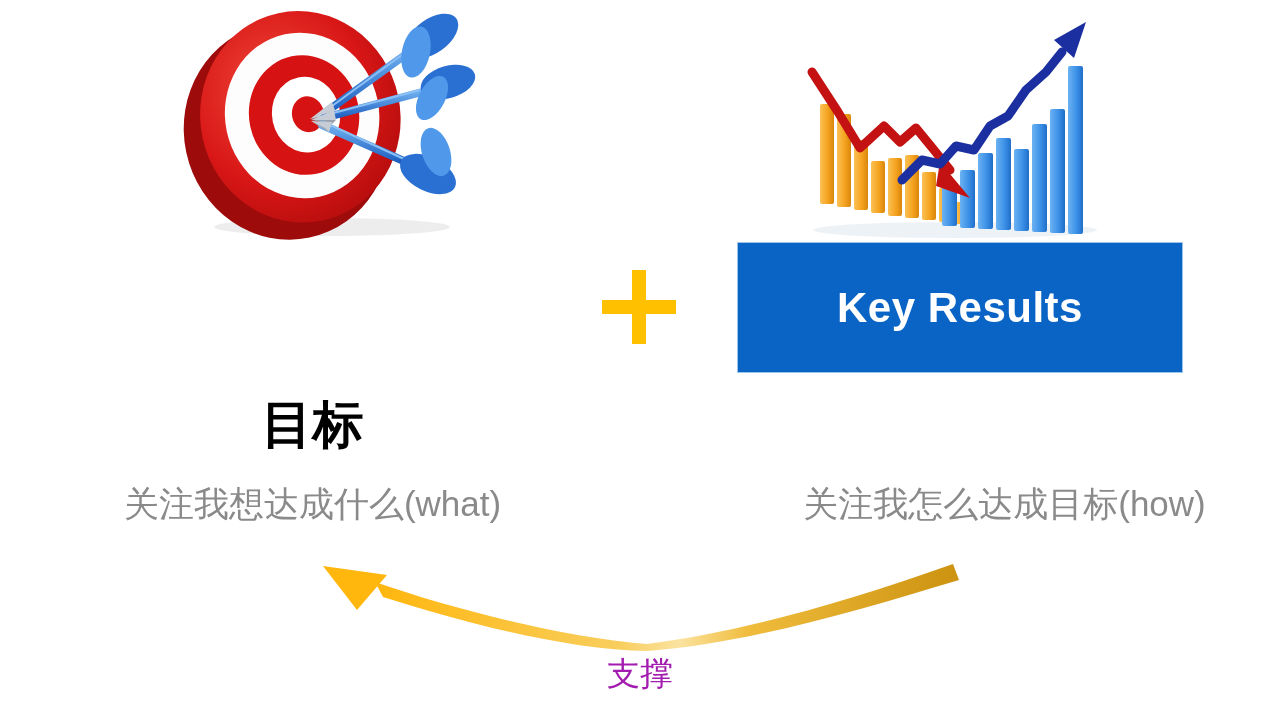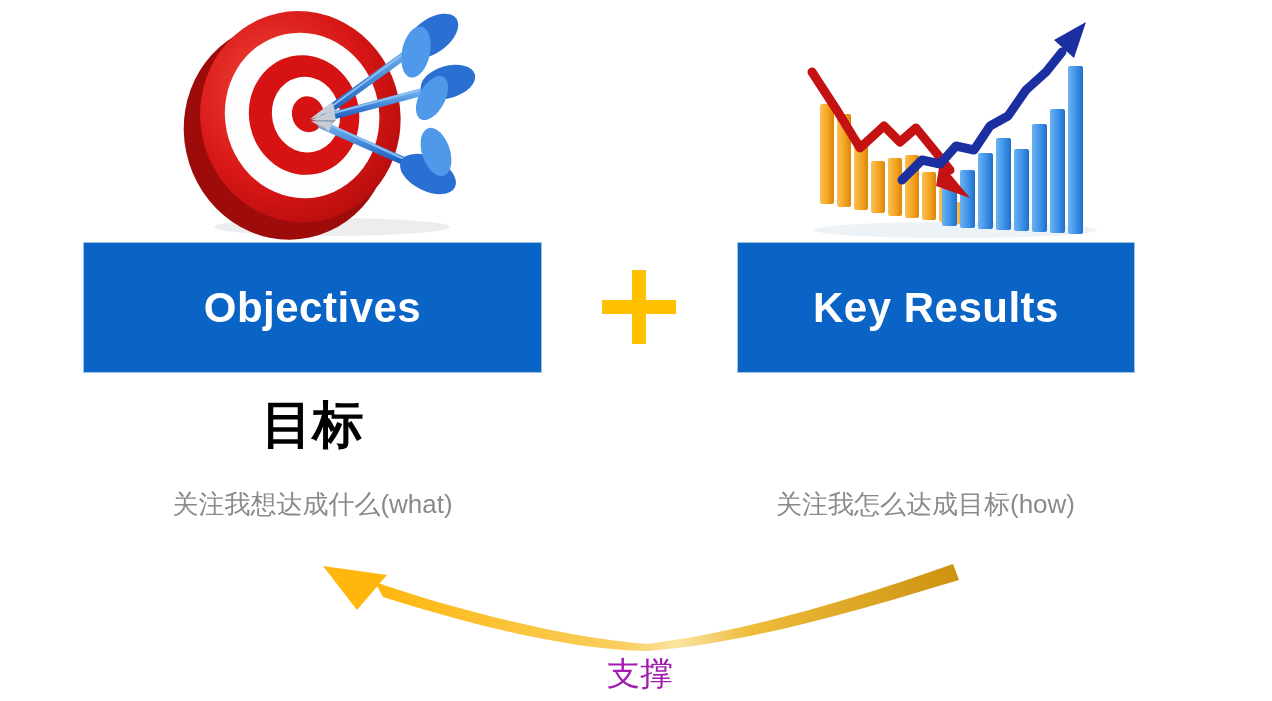--- a/index.html
+++ b/index.html
@@ -10,34 +10,34 @@
   .illus{position:absolute;}
   .banner{
     position:absolute;top:242px;height:131px;background:#0A64C5;
     border:1px solid #9cc3e8;box-sizing:border-box;
     display:flex;align-items:center;justify-content:center;
   }
   .banner span{
     color:#ffffff;font-size:42px;font-weight:700;letter-spacing:0.5px;
   }
   .banner.left{left:83px;width:459px;}
-  .banner.right{left:737px;width:398px;}
+  .banner.right{left:737px;width:446px;}
   .plus{position:absolute;left:600px;top:268px;}
   .heading{
     position:absolute;top:394px;height:62px;line-height:62px;
     text-align:center;font-size:51px;font-weight:700;color:#000000;
   }
   .heading.left{left:83px;width:459px;}
   .heading.right{left:737px;width:457px;}
   .subtitle{
     position:absolute;top:480px;height:48px;line-height:48px;
-    text-align:center;font-size:26px;font-weight:400;color:#8a8a8a;
+    text-align:center;font-size:35px;font-weight:400;color:#8a8a8a;
   }
   .subtitle.left{left:83px;width:459px;}
-  .subtitle.right{left:697px;width:457px;}
+  .subtitle.right{left:776px;width:457px;}
   .swoosh{position:absolute;left:295px;top:552px;}
   .support{
     position:absolute;left:540px;top:652px;width:200px;height:44px;
     line-height:44px;text-align:center;font-size:33px;color:#a21caf;
   }
 </style>
 </head>
 <body>
 
 <div id="canvas">
@@ -130,23 +130,20 @@
     <g>
       <path d="M22,72 L48,112 L70,148 L94,126 L110,142 L126,128 L144,150 L160,170" fill="none" stroke="#c41111" stroke-width="9" stroke-linejoin="round" stroke-linecap="round"></path>
       <polygon points="150,162 180,198 146,186" fill="#c41111"></polygon>
     </g>
     <g>
       <path d="M112,180 L132,160 L150,164 L166,146 L184,150 L200,126 L218,116 L236,90 L256,72 L272,52" fill="none" stroke="#1b2fa0" stroke-width="9" stroke-linejoin="round" stroke-linecap="round"></path>
       <polygon points="296,22 264,40 284,58" fill="#1b2fa0"></polygon>
     </g>
   </svg>
 
-  <div class="banner left">
-    <span>Objectives</span>
-  </div>
 
   <svg class="plus" width="78" height="78" viewBox="0 0 78 78">
     <rect x="2" y="32" width="74" height="14" fill="#FFC000"></rect>
     <rect x="32" y="2" width="14" height="74" fill="#FFC000"></rect>
   </svg>
 
   <div class="banner right">
     <span>Key Results</span>
   </div>
 

